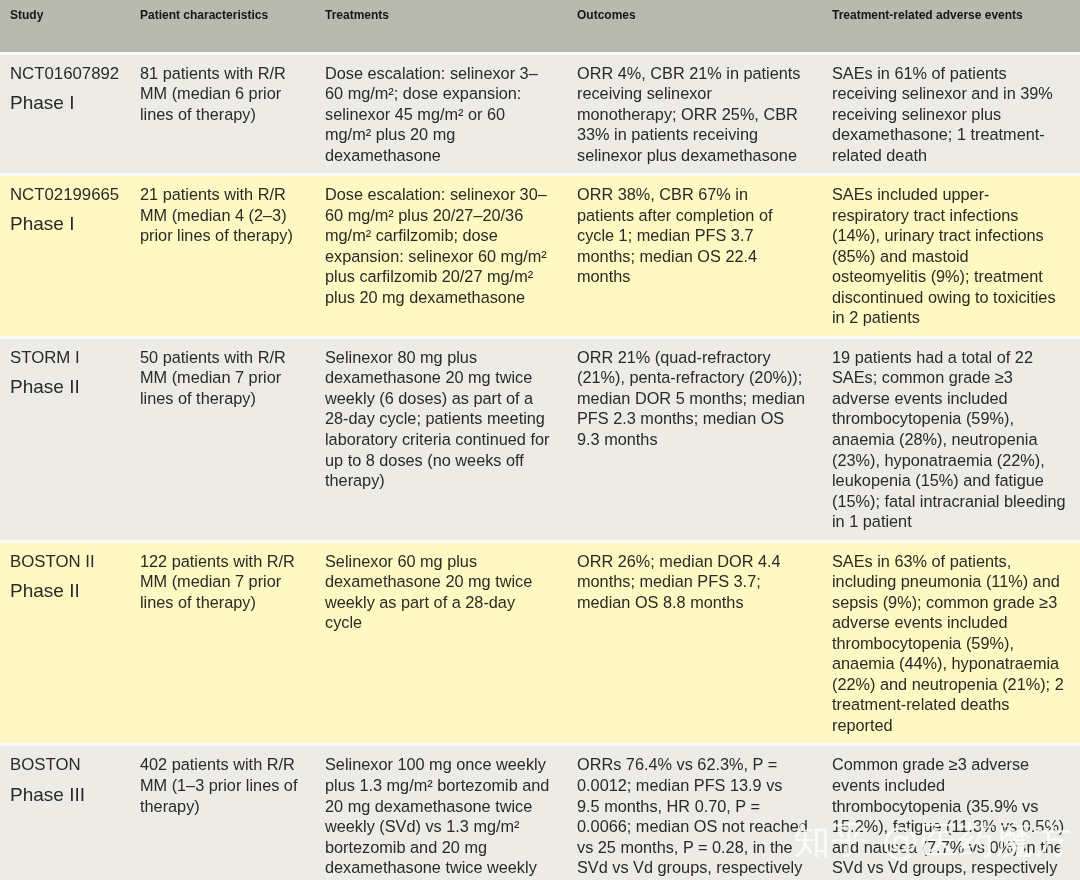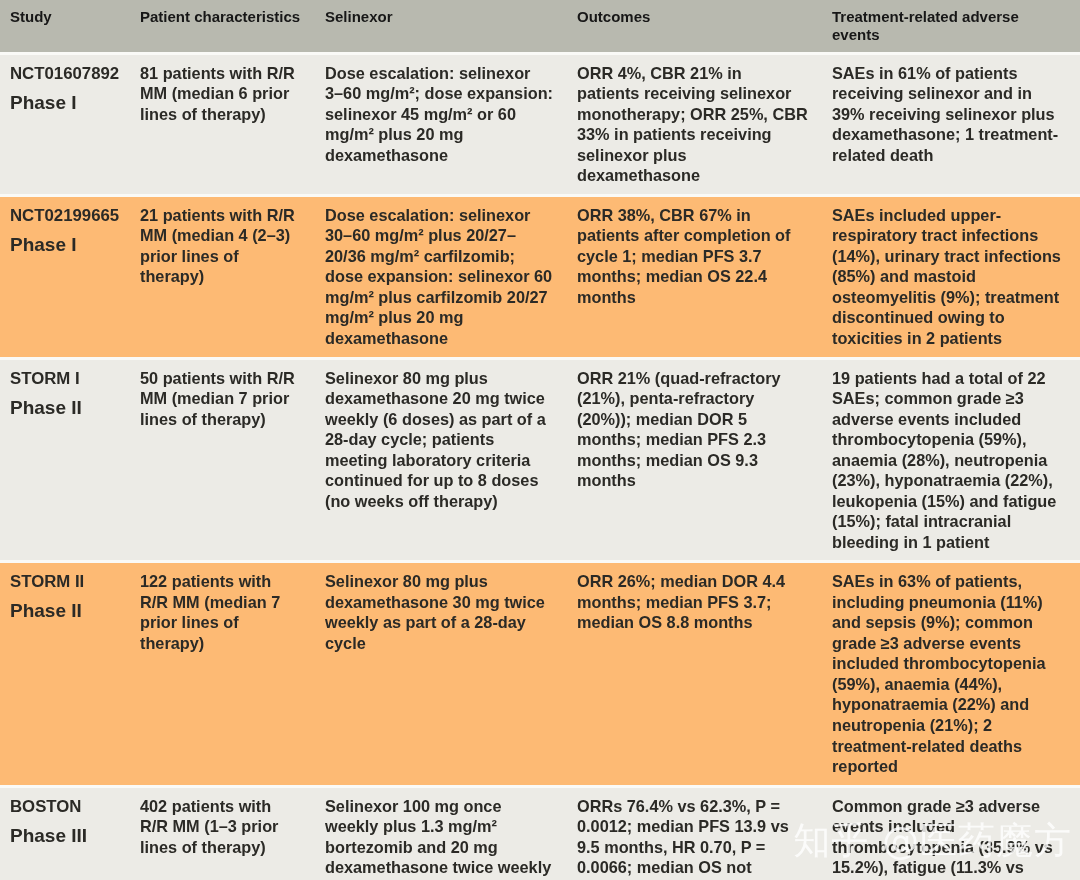--- a/index.html
+++ b/index.html
@@ -16,41 +16,41 @@
   col.c1{width:130px}
   col.c2{width:185px}
   col.c3{width:252px}
   col.c4{width:255px}
   col.c5{width:258px}
 
   th,td{
     vertical-align:top;text-align:left;
     padding:8px 14px 8px 10px;
     font-size:16.3px;line-height:1.26;
-    font-weight:700;
+    font-weight:400;
   }
   thead th{
     background:#b8b9af;
-    color:#171717;font-weight:700;font-size:15px;line-height:1.22;
+    color:#171717;font-weight:700;font-size:12px;line-height:1.22;
     padding-top:8px;padding-bottom:7px;
     height:53px;box-sizing:border-box;
   }
   tr.section-row td{
     background:#d3d4ca;
     border-top:3px solid #fafaf7;
     font-weight:700;font-style:italic;font-size:17px;
     padding-top:4px;padding-bottom:4px;
     height:28px;box-sizing:border-box;
     color:#1d1c18;
   }
   tr.data-row td{
     border-top:3px solid #fafaf7;
   }
   tr.row-light td{background:#ecebe6;}
-  tr.row-dark td{background:#fdba74;}
+  tr.row-dark td{background:#fef9c3;}
 
   .study-id{display:block;font-size:16.8px;}
   .study-phase{display:block;font-size:19px;margin-top:7px;}
 
   tr.r1{height:110px}
   tr.r2{height:149px}
   tr.r3{height:189px}
   tr.r4{height:187px}
   tr.r5{height:146px}
 
@@ -71,21 +71,21 @@
     <col class="c1">
       <col class="c2">
       <col class="c3">
       <col class="c4">
       <col class="c5">
   </colgroup>
   <thead>
     <tr>
       <th>Study</th>
       <th>Patient characteristics</th>
-      <th>Selinexor</th>
+      <th>Treatments</th>
       <th>Outcomes</th>
       <th>Treatment-related adverse events</th>
     </tr>
   </thead>
   <tbody>
 
     <tr class="data-row row-light r1">
       <td>
         <span class="study-id">NCT01607892</span>
         <span class="study-phase">Phase I</span>
@@ -113,25 +113,25 @@
         <span class="study-phase">Phase II</span>
       </td>
       <td>50 patients with R/R MM (median 7 prior lines of therapy)</td>
       <td>Selinexor 80 mg plus dexamethasone 20 mg twice weekly (6 doses) as part of a 28-day cycle; patients meeting laboratory criteria continued for up to 8 doses (no weeks off therapy)</td>
       <td>ORR 21% (quad-refractory (21%), penta-refractory (20%)); median DOR 5 months; median PFS 2.3 months; median OS 9.3 months</td>
       <td>19 patients had a total of 22 SAEs; common grade ≥3 adverse events included thrombocytopenia (59%), anaemia (28%), neutropenia (23%), hyponatraemia (22%), leukopenia (15%) and fatigue (15%); fatal intracranial bleeding in 1 patient</td>
     </tr>
 
     <tr class="data-row row-dark r4">
       <td>
-        <span class="study-id">STORM II</span>
+        <span class="study-id">BOSTON II</span>
         <span class="study-phase">Phase II</span>
       </td>
       <td>122 patients with R/R MM (median 7 prior lines of therapy)</td>
-      <td>Selinexor 80 mg plus dexamethasone 30 mg twice weekly as part of a 28-day cycle</td>
+      <td>Selinexor 60 mg plus dexamethasone 20 mg twice weekly as part of a 28-day cycle</td>
       <td>ORR 26%; median DOR 4.4 months; median PFS 3.7; median OS 8.8 months</td>
       <td>SAEs in 63% of patients, including pneumonia (11%) and sepsis (9%); common grade ≥3 adverse events included thrombocytopenia (59%), anaemia (44%), hyponatraemia (22%) and neutropenia (21%); 2 treatment-related deaths reported</td>
     </tr>
 
     <tr class="data-row row-light r5">
       <td>
         <span class="study-id">BOSTON</span>
         <span class="study-phase">Phase III</span>
       </td>
       <td>402 patients with R/R MM (1–3 prior lines of therapy)</td>

